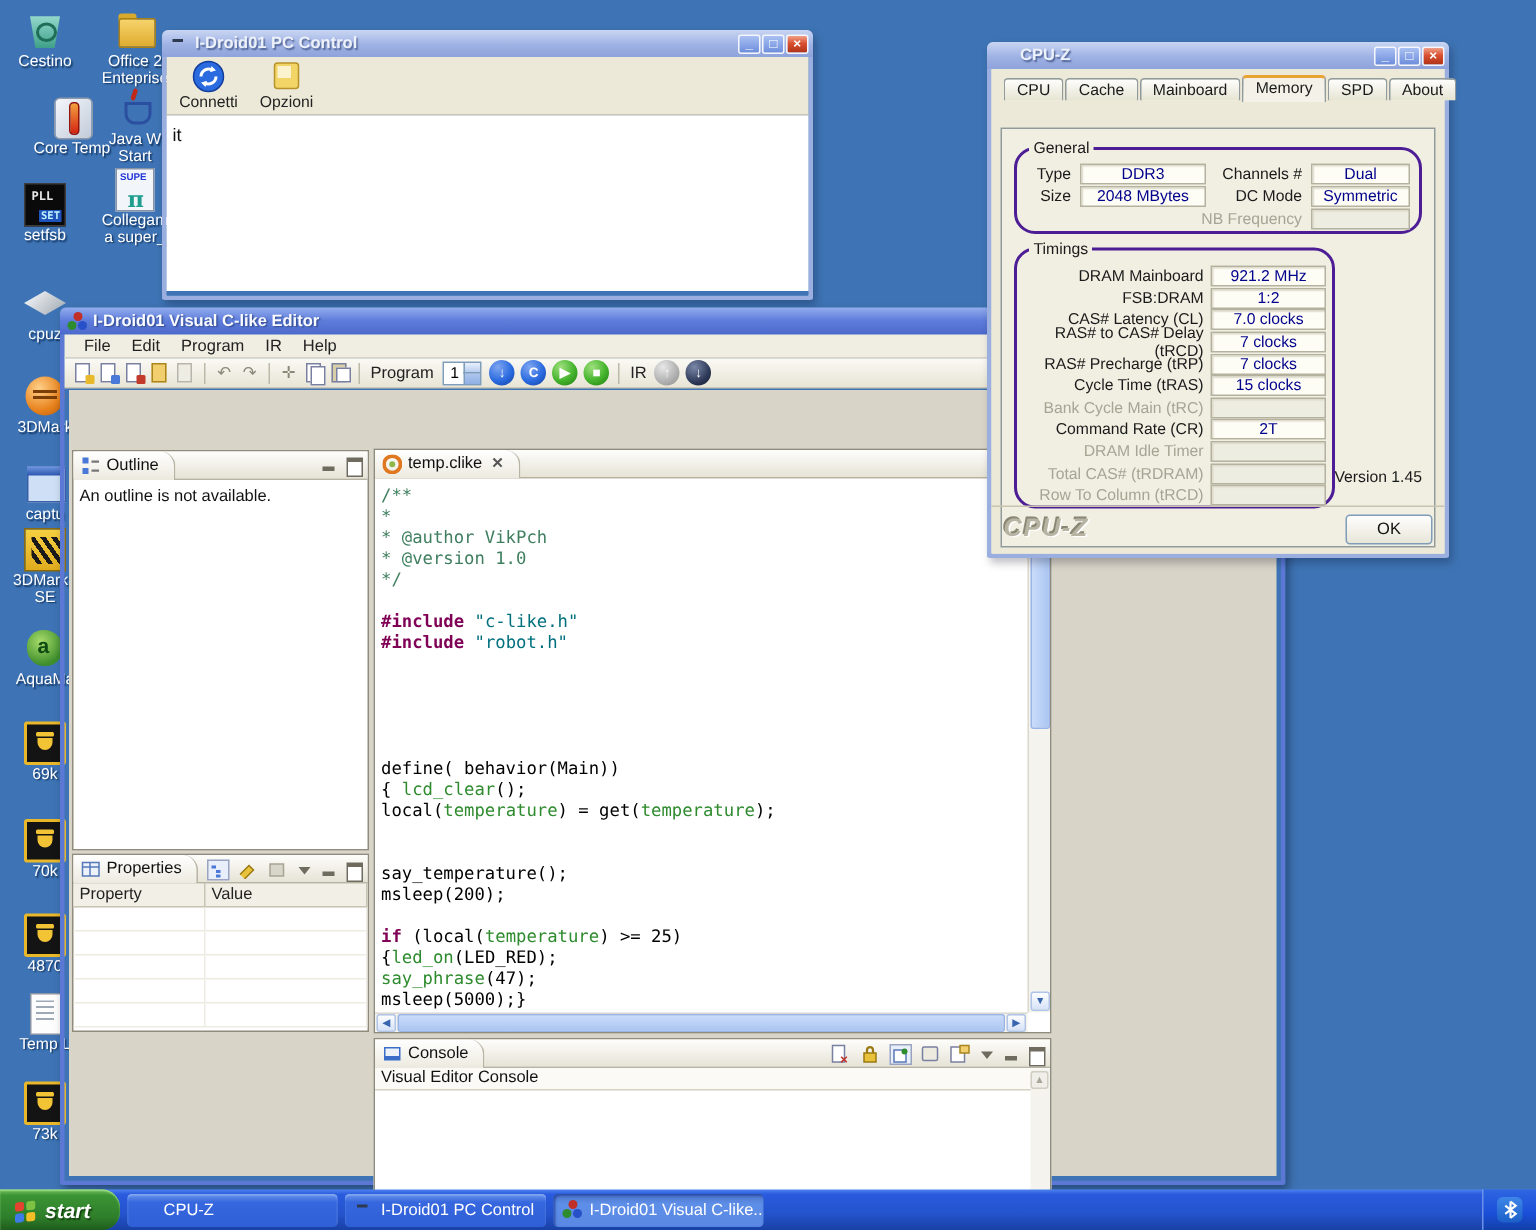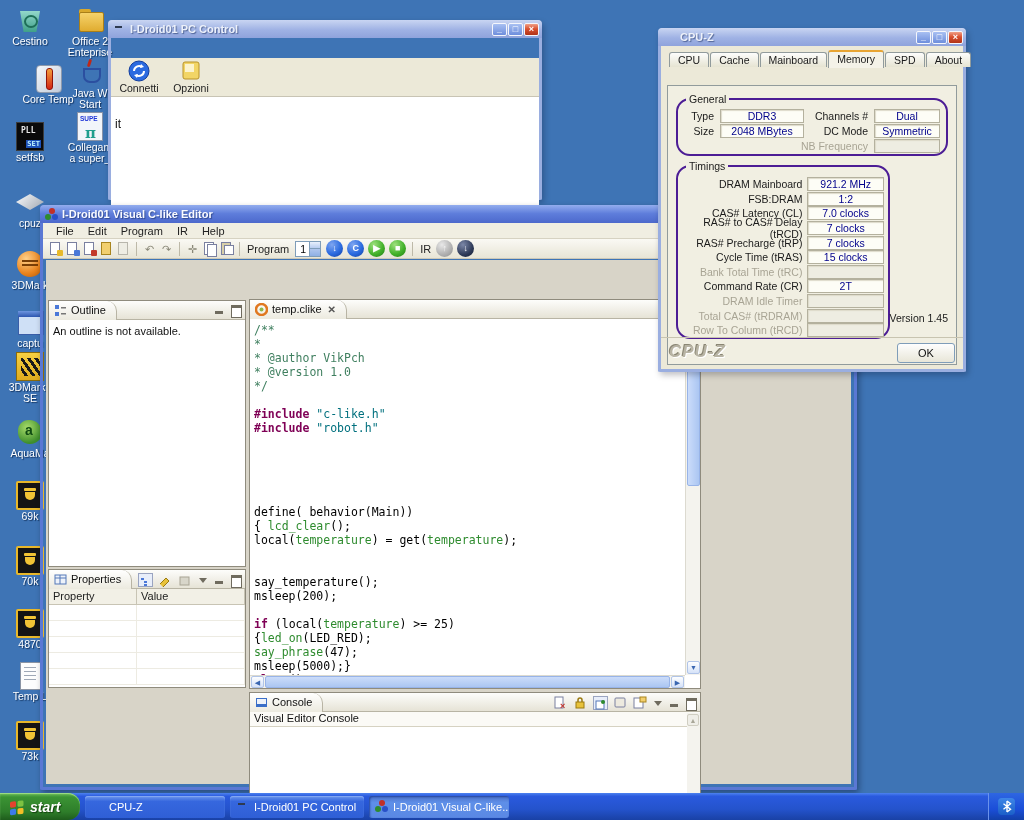--- a/index.html
+++ b/index.html
@@ -73,24 +73,24 @@
 
   .win-active { border:3px solid #5A78D4; border-top:0; box-shadow:2px 3px 6px rgba(0,0,20,.35); }
   .win-active > .tbar { background:linear-gradient(#93ADEE,#5E7DDB 48%,#4C69CC); margin:0 -3px; }
   .win-inactive { border:3px solid #9AAEE0; border-top:0; box-shadow:2px 3px 6px rgba(0,0,20,.25); }
   .win-inactive > .tbar { background:linear-gradient(#C9D5F2,#9FB2E4 55%,#8FA3DC); margin:0 -3px; }
   .win-inactive > .tbar .ttext { color:#EDF1FA; }
 
   
   #pccontrol { left:108px; top:20px; width:434px; height:180px; z-index:5; }
   #pccontrol .pc-toolbar { height:39px; background:#ECE9D8; border-bottom:1px solid #C8C4B4;
-    display:flex; align-items:flex-start; padding:2px 0 0 6px; gap:8px;margin-top:20px; }
+    display:flex; align-items:flex-start; padding:2px 0 0 6px; gap:8px; }
   .pc-tbtn { width:44px; text-align:center; font-size:10.5px; color:#222; cursor:pointer; }
   .pc-tbtn .tico { display:block; width:22px; height:22px; margin:0 auto; }
-  .pc-content { background:#fff; height:117px; padding:20px 8px 0 4px; display:flex;
+  .pc-content { background:#fff; height:117px; padding:6px 8px 0 4px; display:flex;
     justify-content:space-between; font-size:12px; color:#111; }
 
   
   #editor { left:40px; top:205px; width:817px; height:585px; z-index:10; }
   #editor .menubar { height:16px; background:#F0EEE2; border-bottom:1px solid #D6D2C2;
     display:flex; align-items:center; padding-left:6px; font-size:11px; color:#222; }
   #editor .menubar .mitem { padding:1px 7px; cursor:pointer; }
   #editor .toolbar { height:20px; background:linear-gradient(#FAF9F4,#E8E5D6); border-bottom:1px solid #CCC8B8;
     display:flex; align-items:center; padding-left:4px; font-size:11px; }
   .tb-sep { width:1px; height:14px; background:#BDB9A8; margin:0 4px; }
@@ -661,21 +661,21 @@
               </div>
               <div class="trow">
                 <span class="flabel">RAS# Precharge (tRP)</span>
                 <span class="fieldbox">7 clocks</span>
               </div>
               <div class="trow">
                 <span class="flabel">Cycle Time (tRAS)</span>
                 <span class="fieldbox">15 clocks</span>
               </div>
               <div class="trow">
-                <span class="flabel dim">Bank Total Time (tRC)</span>
+                <span class="flabel dim">Bank Cycle Main (tRC)</span>
                 <span class="fieldbox dim"></span>
               </div>
               <div class="trow">
                 <span class="flabel">Command Rate (CR)</span>
                 <span class="fieldbox">2T</span>
               </div>
               <div class="trow">
                 <span class="flabel dim">DRAM Idle Timer</span>
                 <span class="fieldbox dim"></span>
               </div>

